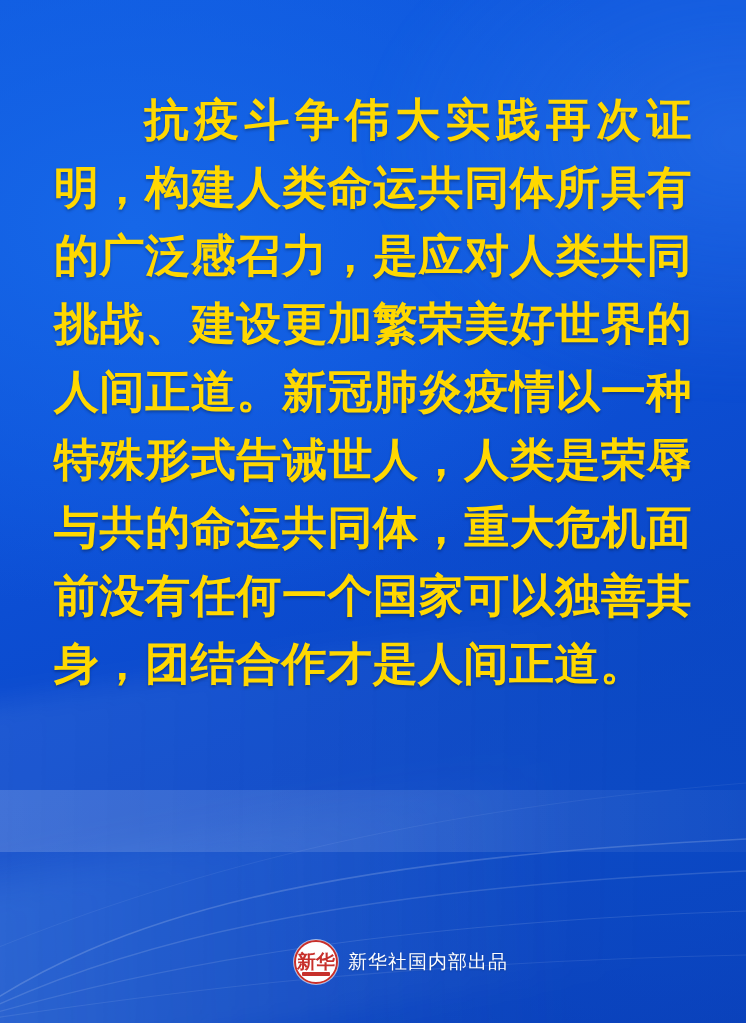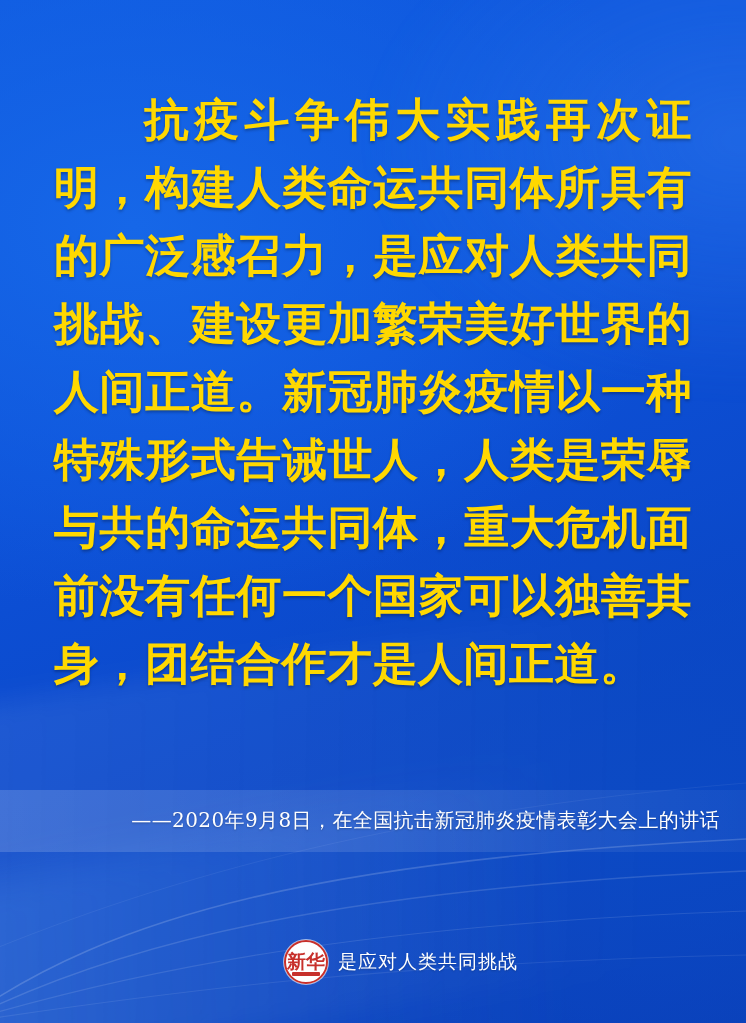--- a/index.html
+++ b/index.html
@@ -173,25 +173,24 @@
     <path d="M-40,360 C 140,306 360,262 746,248" fill="none" stroke="rgba(255,255,255,0.13)" stroke-width="1.2"></path>
     <path d="M-40,360 C 160,330 380,300 746,292" fill="none" stroke="rgba(255,255,255,0.10)" stroke-width="1.1"></path>
     <path d="M-40,300 C 150,220 380,150 746,120" fill="none" stroke="rgba(255,255,255,0.07)" stroke-width="1"></path>
   </svg>
 
   <div class="quote-area">
     <div class="quote-text">抗疫斗争伟大实践再次证明，构建人类命运共同体所具有的广泛感召力，是应对人类共同挑战、建设更加繁荣美好世界的人间正道。新冠肺炎疫情以一种特殊形式告诫世人，人类是荣辱与共的命运共同体，重大危机面前没有任何一个国家可以独善其身，团结合作才是人间正道。</div>
   </div>
 
   <div class="source-band"></div>
-  <div class="source-text">——2020年9月8日，在全国抗击新冠肺炎疫情表彰大会上的讲话</div>
 
   <div class="footer">
     <div class="logo">
       <div class="logo-inner">
         <span class="logo-glyph">新华</span>
         <span class="logo-bar"></span>
       </div>
     </div>
-    <div class="footer-text">是应对人类共同挑战</div>
+    <div class="footer-text">新华社国内部出品</div>
   </div>
 
 </div>
 
 </body></html>

